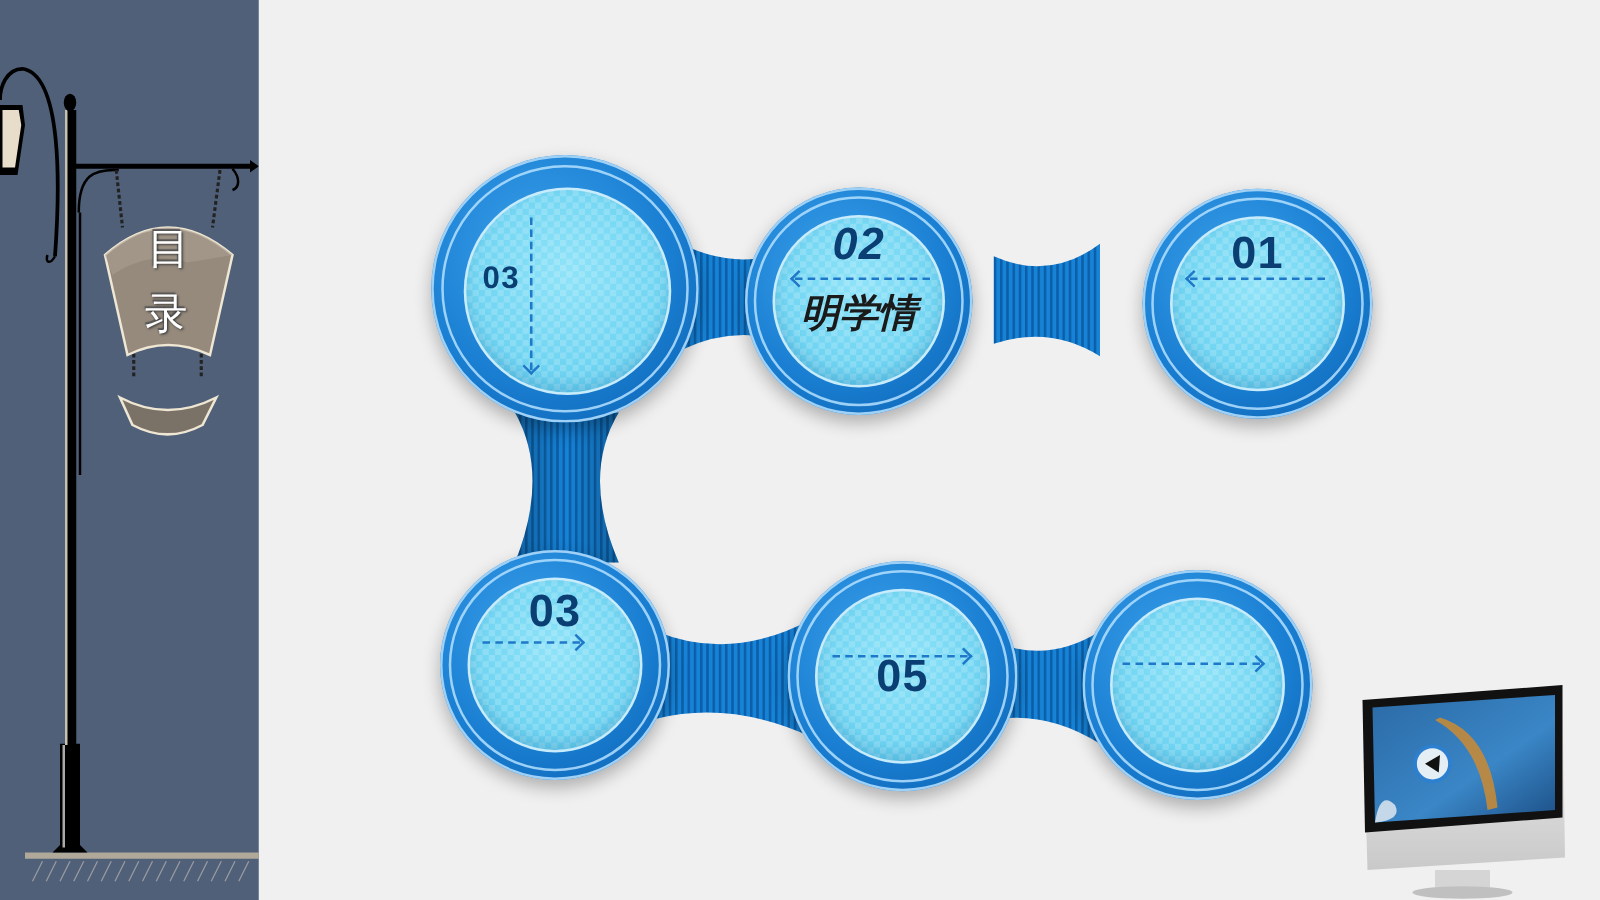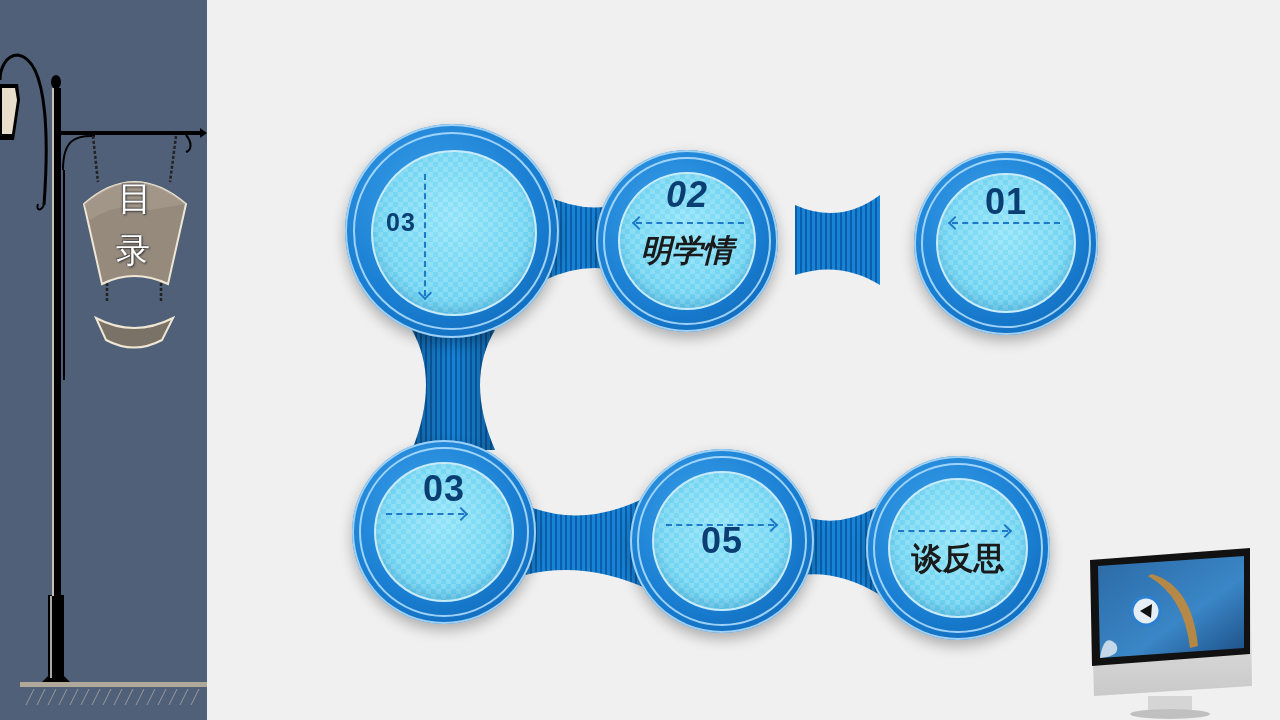--- a/index.html
+++ b/index.html
@@ -162,21 +162,20 @@
   <div class="node-inner" style="left:24px; top:24px; width:136px; height:136px;"></div>
   <div class="num" style="top:48px;margin-top:23px;">05</div>
   <div class="dash arrow-r" style="left:36px; width:108px; top:75px;"></div>
 </div>
 
 <div class="node" style="left:866px; top:456px; width:184px; height:184px;">
   <div class="node-outer" style="left:0; top:0; width:184px; height:184px;"></div>
   <div class="node-ring" style="left:7px; top:7px; width:170px; height:170px;"></div>
   <div class="node-inner" style="left:24px; top:24px; width:136px; height:136px;"></div>
   <div class="dash arrow-r" style="left:32px; width:110px; top:74px;"></div>
-  <div class="label" style="top:82px;">谈反思</div>
 </div>
 
 <svg class="monitor" viewBox="0 0 172 174">
   <defs>
     <linearGradient id="silver" x1="0" y1="0" x2="0" y2="1">
       <stop offset="0" stop-color="#f4f4f4"></stop>
       <stop offset="1" stop-color="#c9c9c9"></stop>
     </linearGradient>
     <linearGradient id="screen" x1="0" y1="0" x2="1" y2="1">
       <stop offset="0" stop-color="#2b6aa6"></stop>

